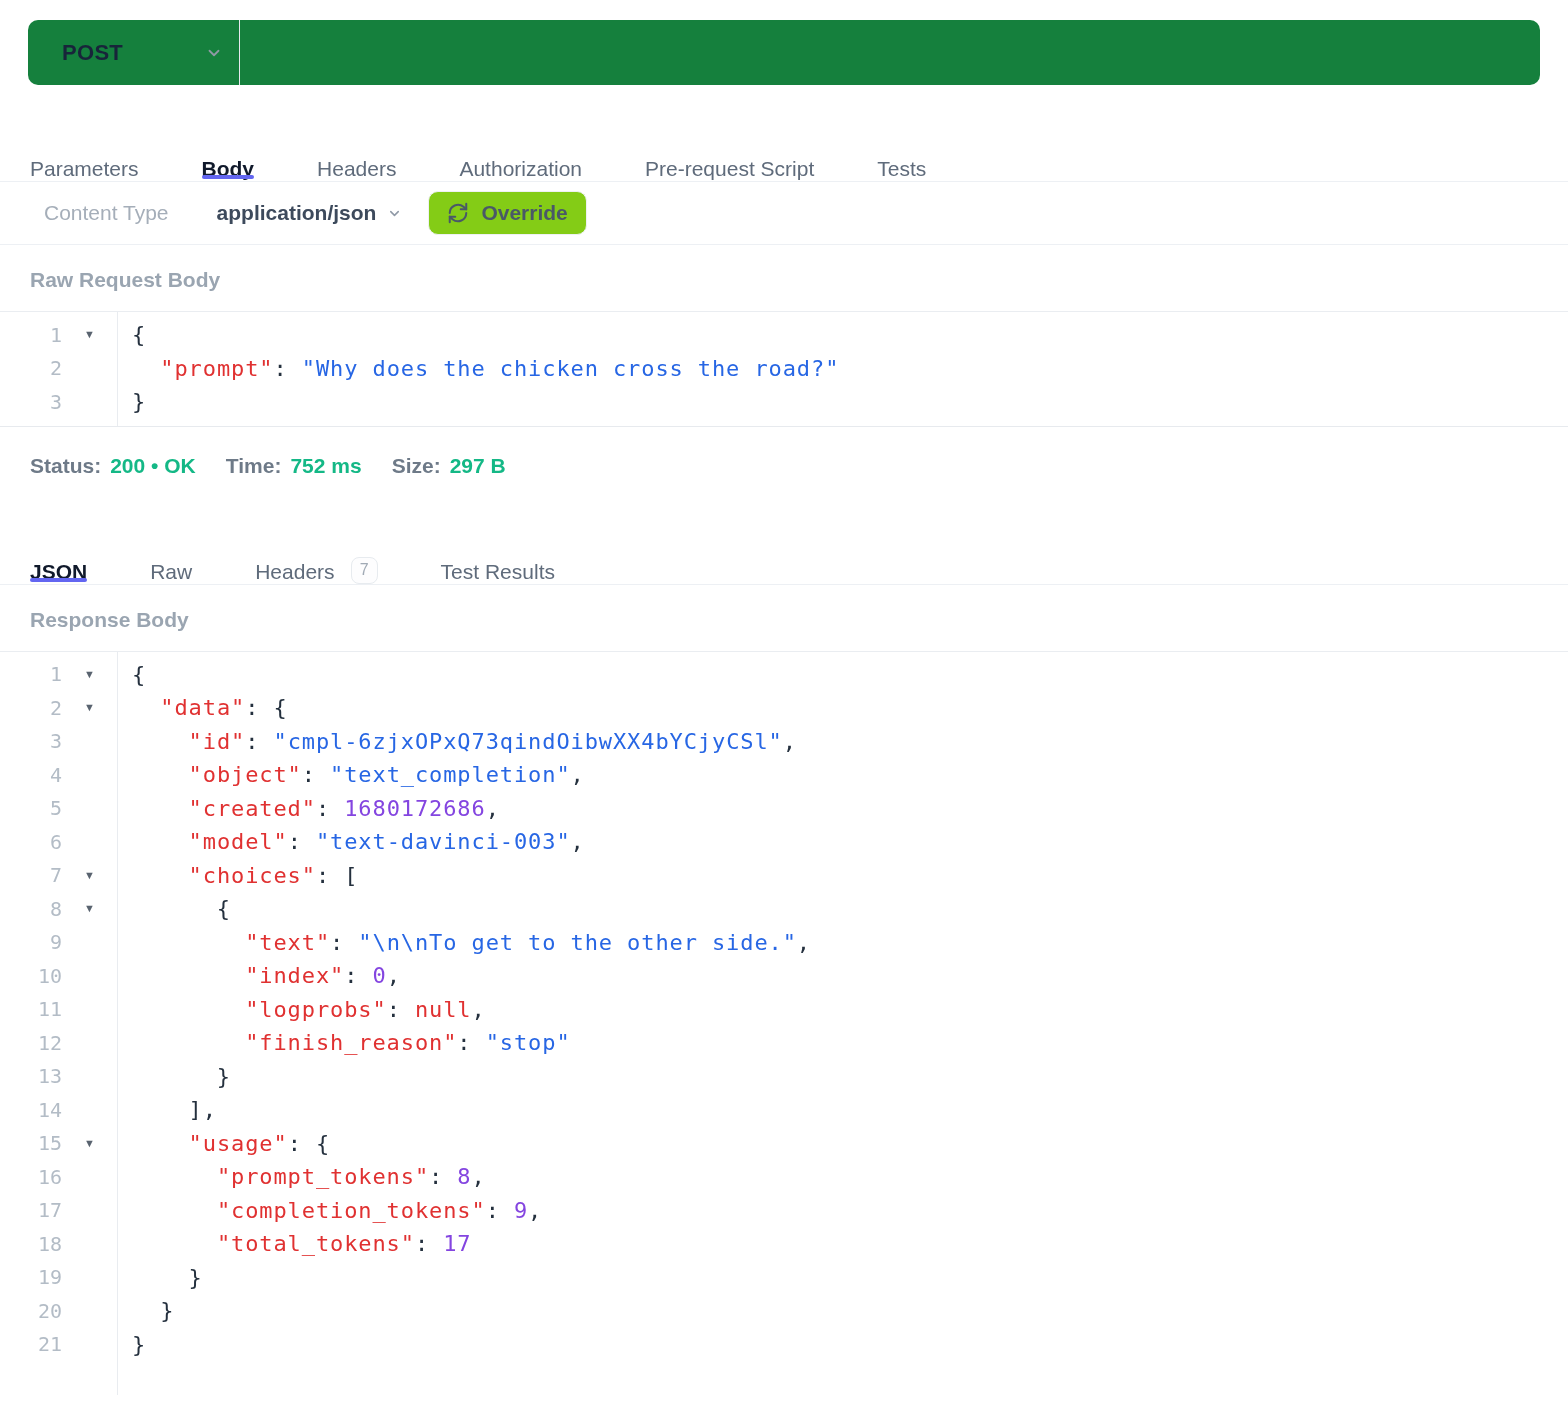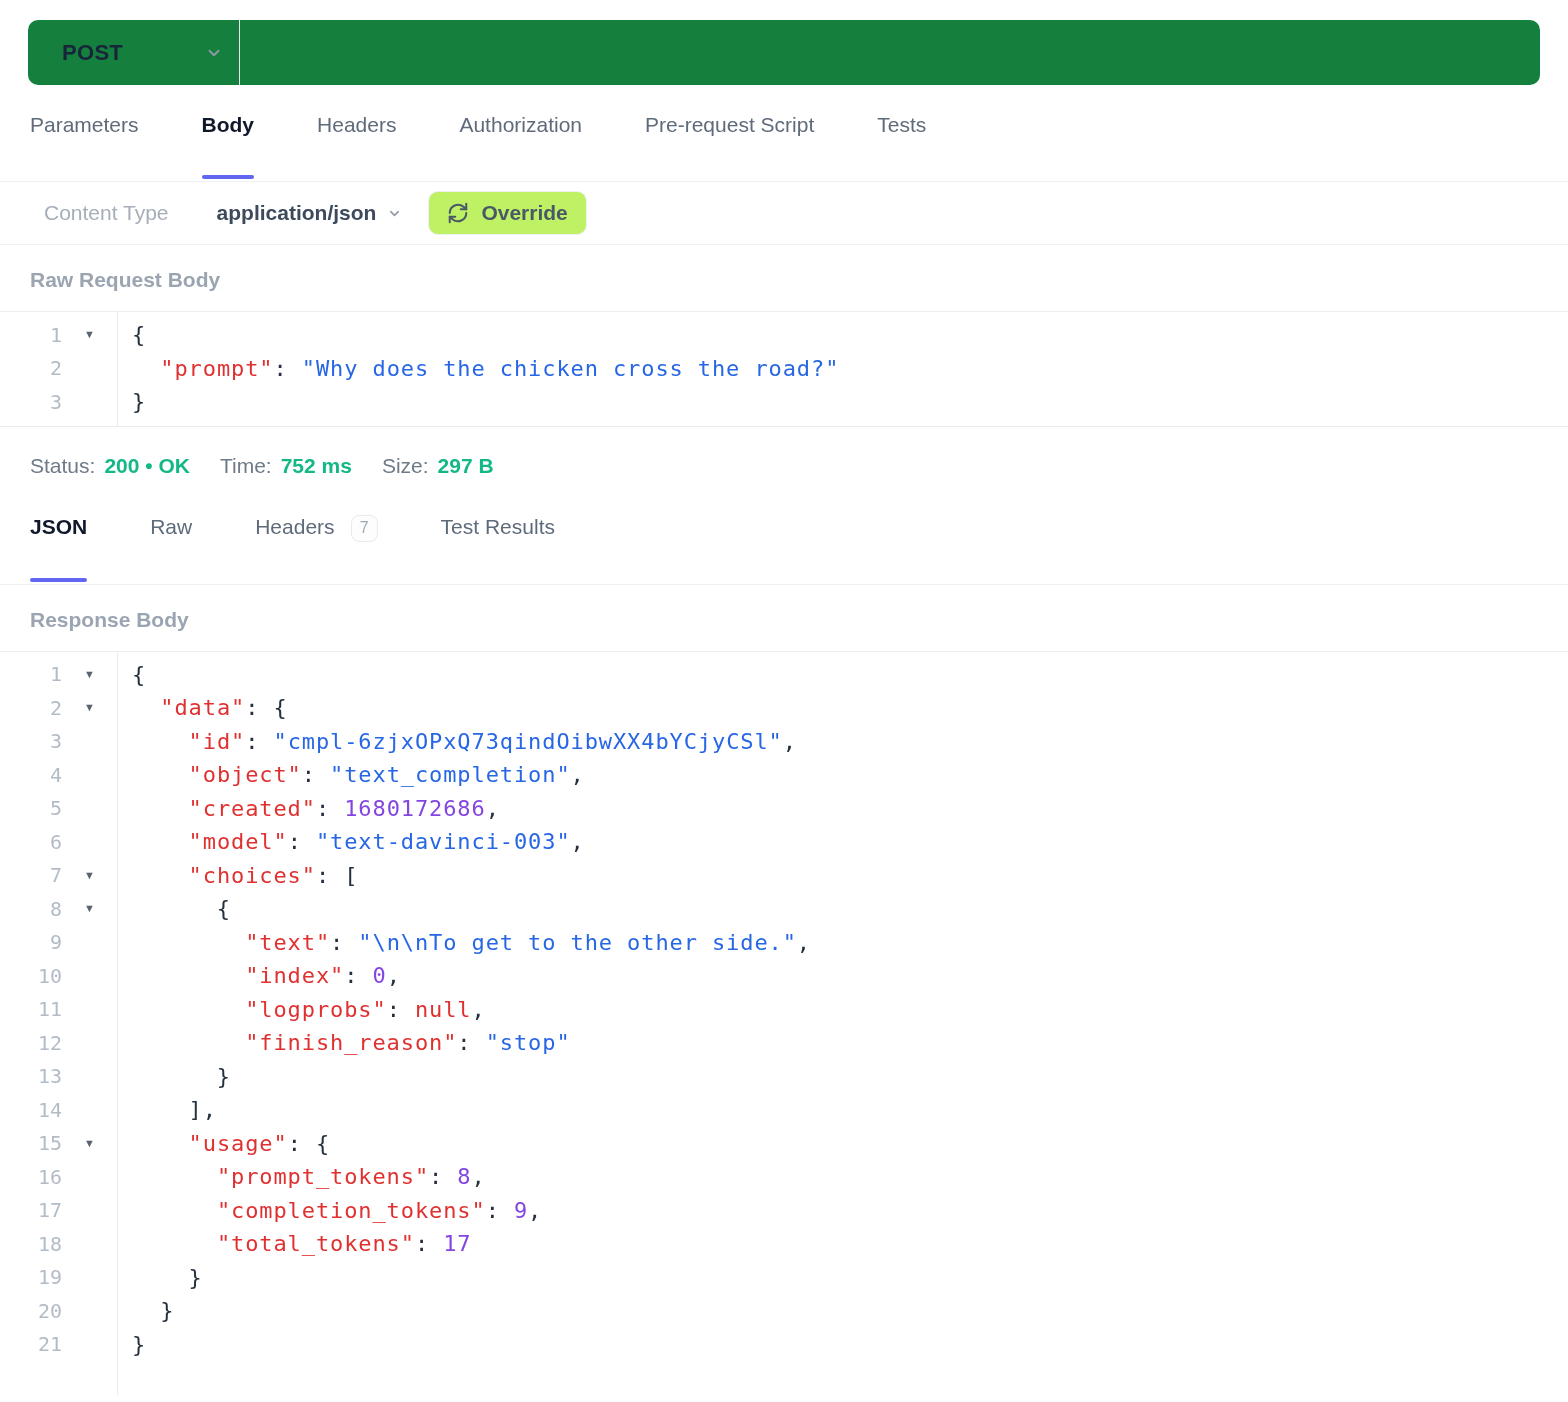--- a/index.html
+++ b/index.html
@@ -34,21 +34,21 @@
   }
 
   
   .tabs{
     margin-top:0; padding:0 30px; display:flex; gap:63px;
     border-bottom:1px solid var(--border); height:77px; align-items:stretch;
   }
   .req-tabs{ margin-top:20px; }
   .resp-tabs{ height:78px; }
   .tab{
-    position:relative; display:flex; align-items:flex-start; gap:16px;
+    position:relative; display:flex; align-items:flex-end; gap:16px;
     padding-top:8px; background:none; border:none; cursor:pointer;
     font-family:"Liberation Sans",sans-serif;
     font-size:21px; font-weight:500; color:var(--tab);
   }
   .tab.active{ font-weight:700; color:#10192b; }
   .tab .underline{
     position:absolute; bottom:2px; left:0; right:0; height:4px;
     border-radius:3px; background:var(--accent);
   }
   .badge{
@@ -63,21 +63,21 @@
     border-bottom:1px solid var(--border);
   }
   .ctype-label{ font-size:21px; font-weight:500; color:#a5aeb9; }
   .ctype-select{
     margin-left:48px; display:flex; align-items:center; gap:11px; cursor:pointer;
   }
   .ctype-select .val{ font-size:21px; font-weight:600; color:#3d4a5c; }
   .override-btn{
     margin-left:26px; height:44px; padding:0 18px;
     display:flex; align-items:center; gap:12px;
-    background:#bef264; border:1px solid #eef1f4; border-radius:10px;
+    background:#84cc16; border:1px solid #eef1f4; border-radius:10px;
     font-family:"Liberation Sans",sans-serif; font-size:21px; font-weight:600;
     color:#4a5868; cursor:pointer;
   }
   .override-btn svg{ width:22px; height:22px; }
 
   
   .section-label{
     padding:22px 30px 18px; font-size:21px; font-weight:700;
     color:var(--muted); line-height:26px;
   }
@@ -112,21 +112,21 @@
   .tok-k{ color:var(--key); }
   .tok-s{ color:var(--string); }
   .tok-n{ color:var(--number); }
   .tok-u{ color:var(--nul); }
 
   
   .status-row{
     padding:26px 30px 28px; display:flex; gap:30px; align-items:center;
   }
   .status-item{ display:flex; gap:9px; line-height:26px; }
-  .status-label{ font-size:21px; font-weight:400; color:#6e7a88; }
+  .status-label{ font-size:21px; font-weight:700; color:#6e7a88; }
   .status-value{ font-size:21px; font-weight:600; color:var(--success); }
 </style>
 </head>
 <body>
 
 <div class="url-bar">
   <div class="method">
     <span class="method-label">POST</span>
     <svg class="chev" viewBox="0 0 24 24" fill="none" stroke="currentColor" stroke-width="2.4" stroke-linecap="round" stroke-linejoin="round">
         <polyline points="6 9 12 15 18 9"></polyline>

